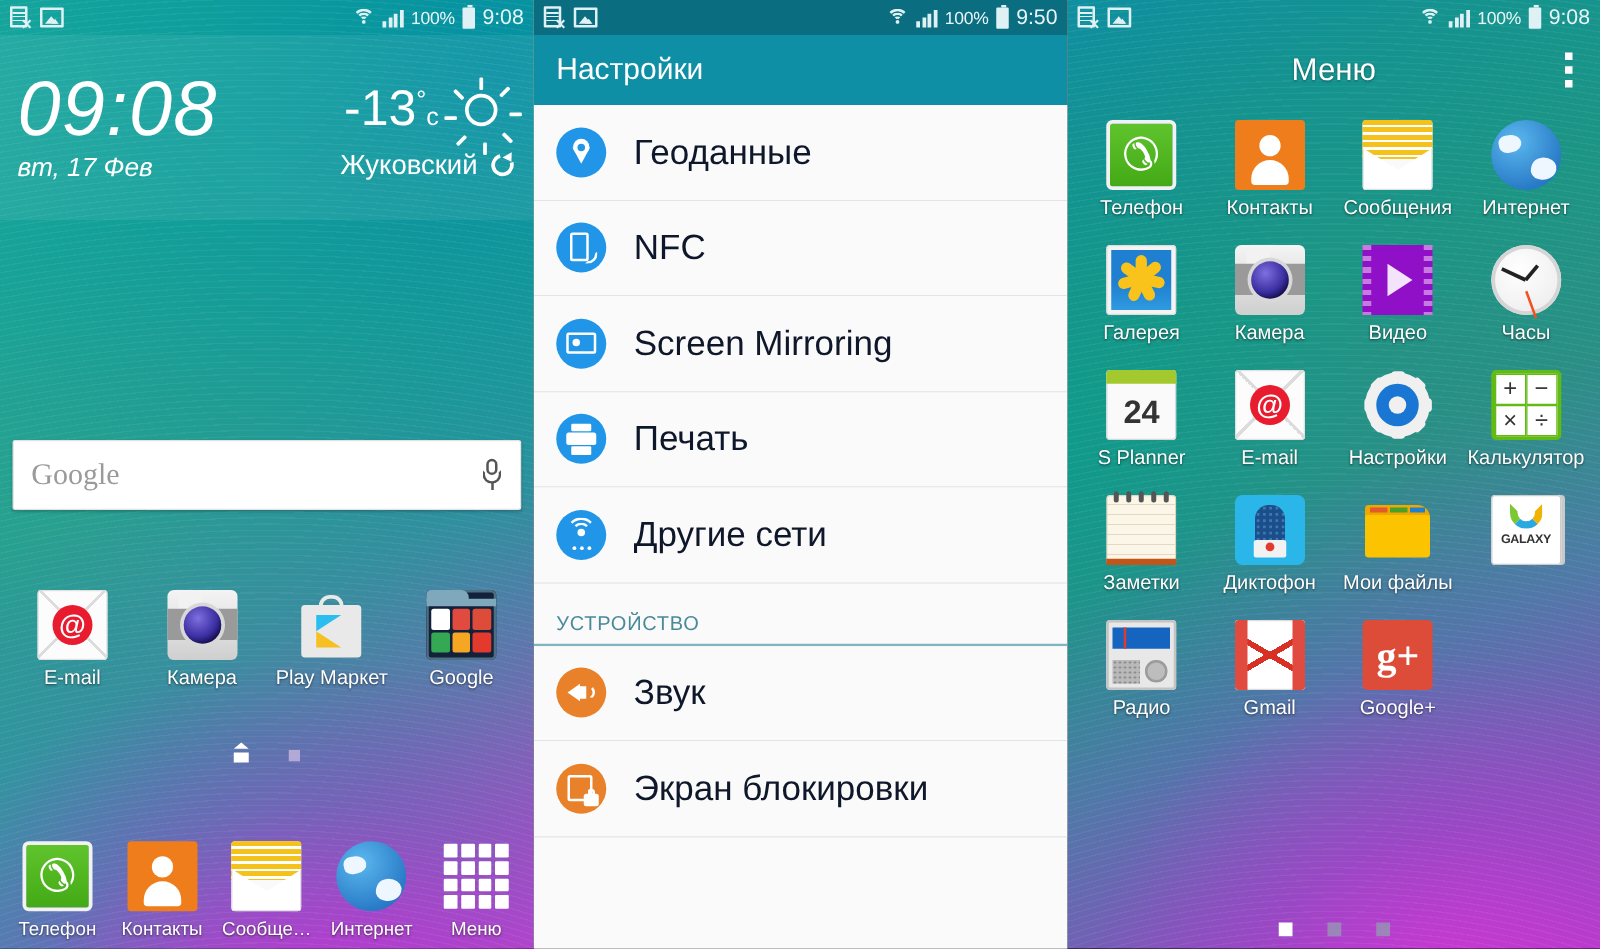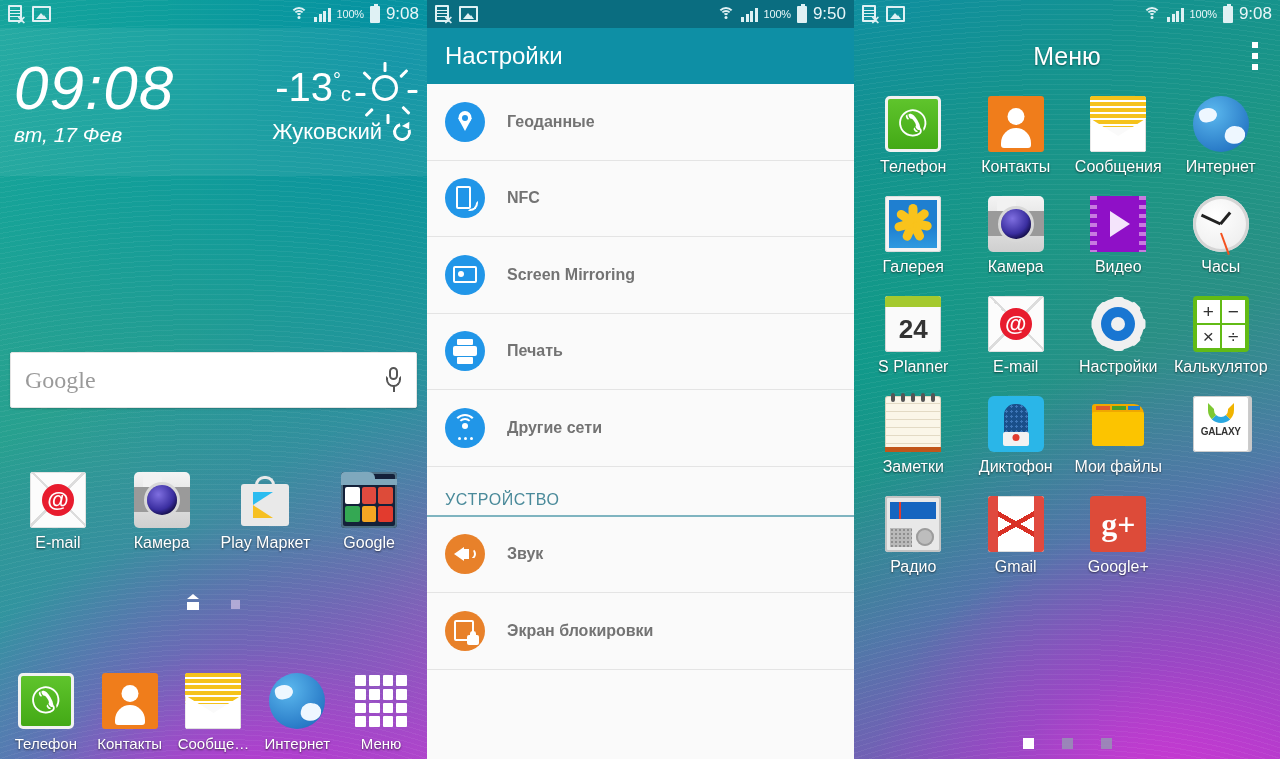--- a/index.html
+++ b/index.html
@@ -36,21 +36,21 @@
   }
 
   
   .statusbar{
     position:relative; height:28px; display:flex; align-items:center;
     padding:0 8px; color:#e9f6f8; font-size:15px; z-index:5;
   }
   .statusbar.tinted{ background:rgba(0,55,70,.30); }
   .sb-left{ display:flex; align-items:center; gap:7px; }
   .sb-right{ margin-left:auto; display:flex; align-items:center; gap:6px; }
-  .sb-pct{ font-size:11px; letter-spacing:-.2px; }
+  .sb-pct{ font-size:14px; letter-spacing:-.2px; }
   .sb-time{ font-size:17px; }
 
   .ic{ display:inline-block; }
   .ic-simx{ width:17px; height:19px; position:relative; }
   .ic-simx .doc{
     position:absolute; left:0; top:0; width:14px; height:17px;
     border:2px solid #dff1f4; border-radius:1px;
     background:
       linear-gradient(to bottom,transparent 3px, #dff1f4 3px,#dff1f4 4px,transparent 4px),
       linear-gradient(to bottom,transparent 6px, #dff1f4 6px,#dff1f4 7px,transparent 7px),
@@ -280,21 +280,21 @@
   .i-gplus{ background:#dd4b39; border-radius:4px; color:#fff;
     display:flex; align-items:center; justify-content:center; font-size:32px; font-weight:bold; font-family:"Liberation Serif",serif; }
 
   
   .s2head{ height:56px; background:#0e8fa5; display:flex; align-items:center; padding:0 18px; }
   .s2head .t{ color:#fff; font-size:24px; }
   .s2list{ background:#fafafa; height:675px; overflow:hidden; }
   .srow{ height:76.5px; display:flex; align-items:center; padding:0 0 0 18px;
     border-bottom:1px solid #e4e4e4; background:#fafafa; }
   .srow .sico{ width:40px; height:40px; border-radius:50%; position:relative; flex:0 0 40px; }
-  .srow .slbl{ font-size:16px; color:#737373; margin-left:22px;font-weight:bold; }
+  .srow .slbl{ font-size:28px; color:#0f172a; margin-left:22px; }
   .sec{ height:50px; display:flex; align-items:flex-end; padding:0 0 6px 18px;
     color:#4a8a9a; font-size:16px; letter-spacing:.6px; border-bottom:2px solid #7fb4c0; background:#fafafa; }
 
   .blue{ background:#2196e8; } .orange{ background:#e8812a; }
   .g-geo::after{ content:""; position:absolute; left:50%; top:9px; transform:translateX(-50%);
     width:13px;height:13px;border-radius:50% 50% 50% 50%; background:#fff;
     box-shadow:0 0 0 0 transparent; }
   .g-geo::before{ content:""; position:absolute; left:50%; top:16px; transform:translateX(-50%);
     width:0;height:0; border-left:7px solid transparent;border-right:7px solid transparent;border-top:13px solid #fff; }
   .g-geo i{ position:absolute; left:50%; top:13px; transform:translateX(-50%);

